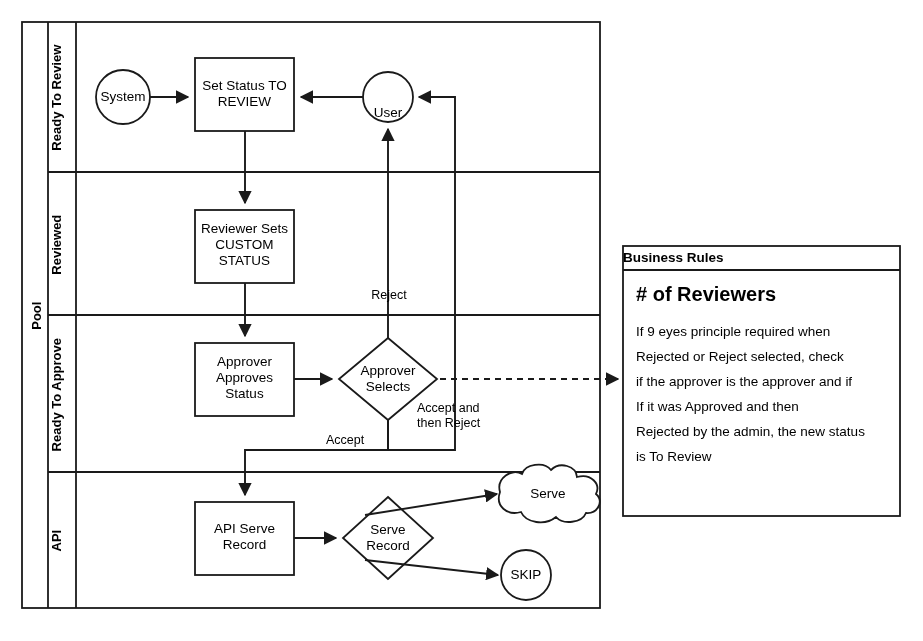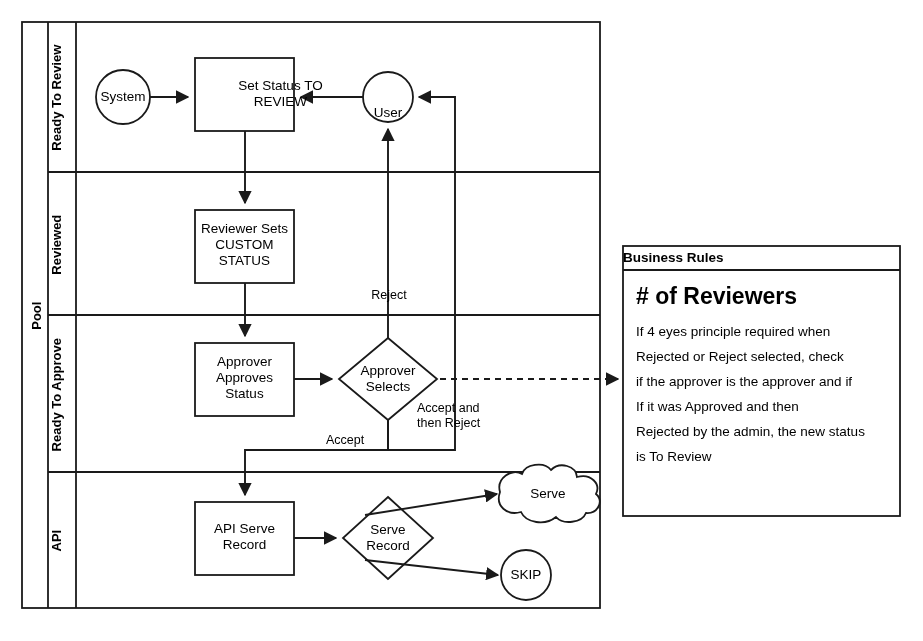--- a/index.html
+++ b/index.html
@@ -7,21 +7,21 @@
   #stage{position:relative;width:923px;height:641px;overflow:hidden;background:#fff;}
   svg#diagram{position:absolute;left:0;top:0;width:923px;height:641px;}
 
   .lbl{position:absolute;text-align:center;color:#000;line-height:1.18;
        font-family:"Liberation Sans",sans-serif;white-space:pre;}
   .node-text{font-size:13.5px;}
   .edge-text{font-size:12.5px;}
   .lane-text{font-size:13px;font-weight:bold;}
   .vert{transform-origin:center center;transform:rotate(-90deg);}
   .br-head{font-size:13.5px;font-weight:bold;text-align:left;}
-  .br-title{font-size:23px;font-weight:bold;text-align:left;}
+  .br-title{font-size:20px;font-weight:bold;text-align:left;}
   .br-body{font-size:13.5px;text-align:left;line-height:1.85;}
 </style>
 </head>
 <body>
 
 <div id="stage">
 
   <svg id="diagram" viewBox="0 0 923 641">
     <defs>
       <marker id="arrow" viewBox="0 0 10 10" refX="9" refY="5" markerWidth="7" markerHeight="7" orient="auto-start-reverse">
@@ -103,21 +103,21 @@
 
   <div class="lbl lane-text vert" style="left:-28px;top:308px;width:130px;">Pool</div>
 
   <div class="lbl lane-text vert" style="left:-8px;top:90px;width:130px;">Ready To Review</div>
   <div class="lbl lane-text vert" style="left:-8px;top:237px;width:130px;">Reviewed</div>
   <div class="lbl lane-text vert" style="left:-8px;top:387px;width:130px;">Ready To Approve</div>
   <div class="lbl lane-text vert" style="left:-8px;top:533px;width:130px;">API</div>
 
   <div class="lbl node-text" style="left:88px;top:89px;width:70px;">System</div>
 
-  <div class="lbl node-text" style="left:197px;top:78px;width:95px;padding-left:36px;">Set Status TO
+  <div class="lbl node-text" style="left:197px;top:78px;width:95px;">Set Status TO
 REVIEW</div>
 
   <div class="lbl node-text" style="left:353px;top:89px;width:70px;margin-top:16px;">User</div>
 
   <div class="lbl node-text" style="left:197px;top:221px;width:95px;">Reviewer Sets
 CUSTOM
 STATUS</div>
 
   <div class="lbl node-text" style="left:197px;top:354px;width:95px;">Approver
 Approves
@@ -141,21 +141,21 @@
   <div class="lbl edge-text" style="left:310px;top:433px;width:70px;">Accept</div>
 
   <div class="lbl edge-text" style="left:417px;top:401px;width:100px;text-align:left;">Accept and
 then Reject</div>
 
   <div class="lbl br-head" style="left:623px;top:250px;width:277px;">Business Rules</div>
 
   <div class="lbl br-title" style="left:636px;top:283px;width:260px;"># of Reviewers</div>
 
   <div style="position:absolute;left:636px;top:320px;width:258px;">
-    <div class="br-body">If 4  eyes principle required when</div>
+    <div class="br-body">If 9  eyes principle required when</div>
     <div class="br-body">Rejected or Reject selected, check</div>
     <div class="br-body">if the approver is the approver and if</div>
     <div class="br-body">If it was Approved and then</div>
     <div class="br-body">Rejected by the admin, the new status</div>
     <div class="br-body">is To Review</div>
   </div>
 
 </div>
 
 </body></html>

